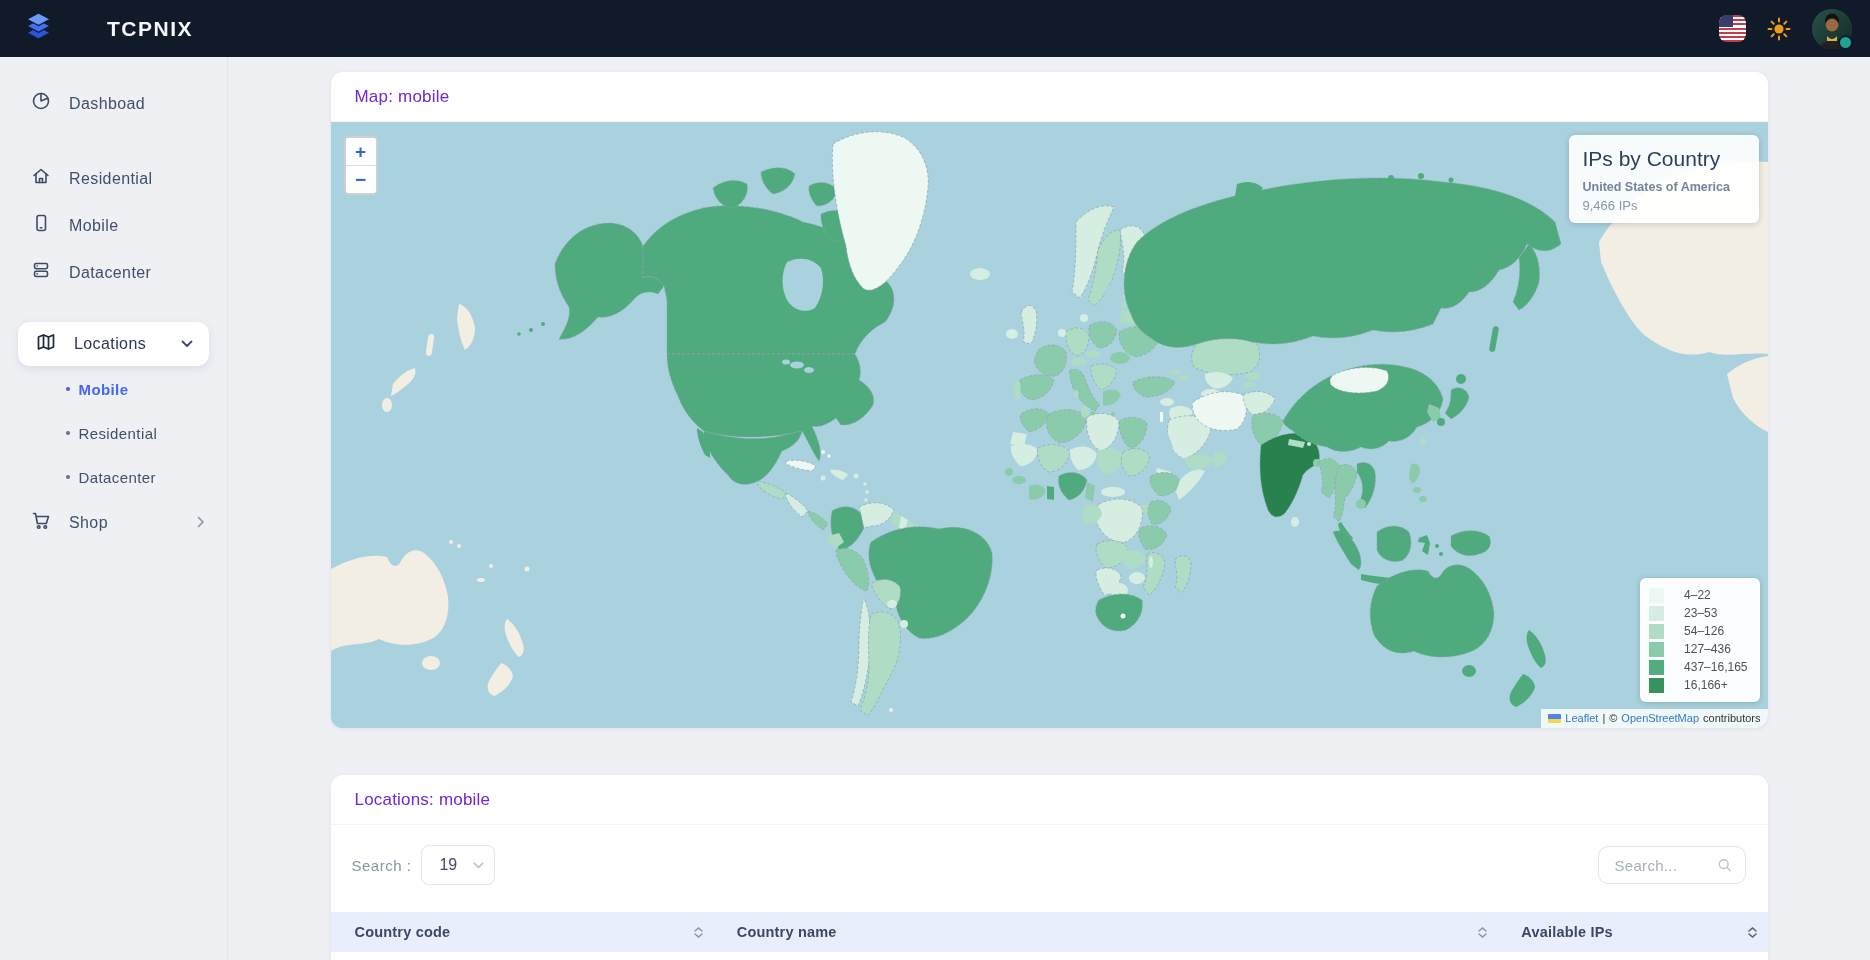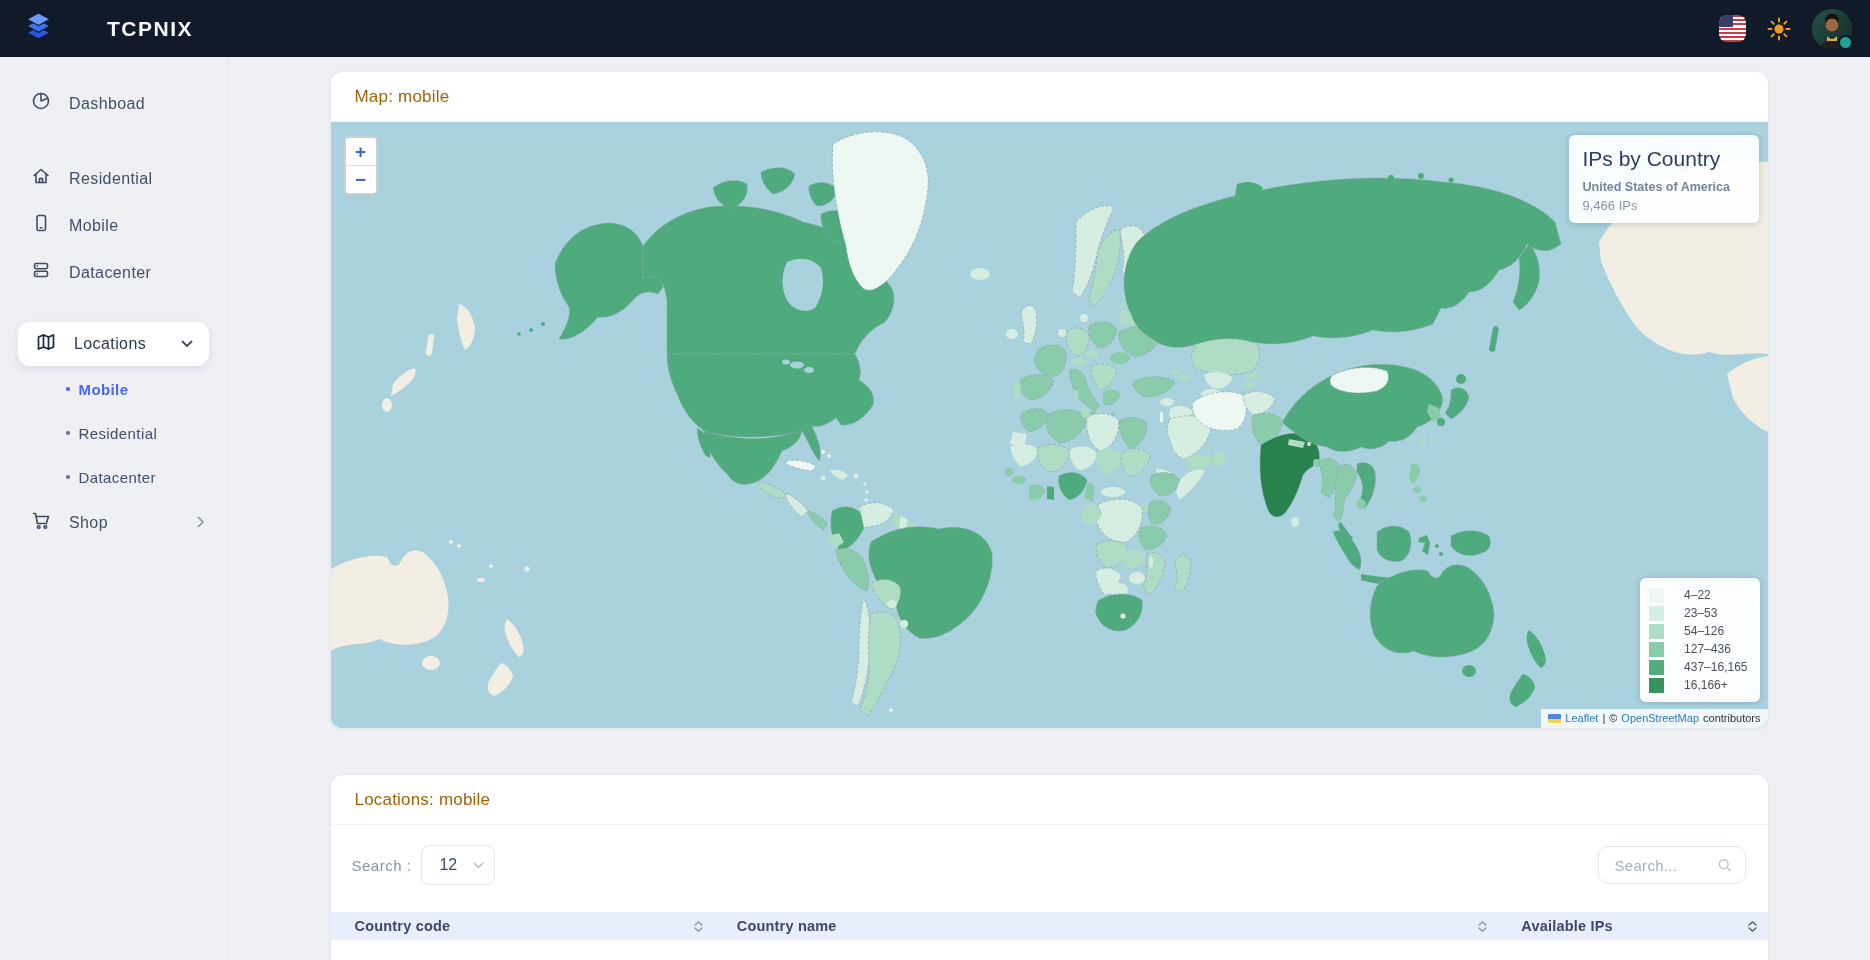--- a/index.html
+++ b/index.html
@@ -31,21 +31,21 @@
   .side-pill{margin:28px 18px 0;height:44px;background:#ffffff;border-radius:12px;box-shadow:0 3px 10px rgba(40,60,110,.10);display:flex;align-items:center;padding-left:17px;gap:17px;cursor:pointer;color:#2c3751;font-size:16px;font-weight:500;letter-spacing:.4px;}
   .side-pill .chev{margin-left:auto;margin-right:16px;display:flex;}
   .sub-item{height:40px;display:flex;align-items:center;padding-left:66px;gap:9px;cursor:pointer;font-size:15px;font-weight:500;letter-spacing:.4px;color:#424f6b;margin-top:3px;}
   .sub-item .dot{width:3.5px;height:3.5px;border-radius:50%;background:#6c7891;flex:none;}
   .sub-item.active{color:#4666f6;font-weight:700;}
   .sub-item.active .dot{background:#4666f6;}
   .side-item .chev-r{margin-left:auto;margin-right:22px;display:flex;}
 
   
   .card{background:#fff;border-radius:12px;box-shadow:0 1px 4px rgba(25,35,70,.07);overflow:hidden;}
-  .card-head{height:50px;display:flex;align-items:center;padding-left:24px;font-size:17px;font-weight:500;color:#a16207;letter-spacing:.2px;border-bottom:1px solid #f2f4f7;box-sizing:border-box;}
+  .card-head{height:50px;display:flex;align-items:center;padding-left:24px;font-size:17px;font-weight:500;color:#6d28d9;letter-spacing:.2px;border-bottom:1px solid #f2f4f7;box-sizing:border-box;}
 
   
   .map-wrap{position:relative;width:1437px;height:606px;background:#a9d2de;}
   .worldmap{display:block;}
   .oce{fill:#a9d2de;}
   .bge{fill:#f2eee4;}
   .g1{fill:#edf8f2;} .g2{fill:#d6eee2;} .g3{fill:#afdcc5;} .g4{fill:#89cbaa;} .g5{fill:#4fab7d;} .g6{fill:#27824d;}
   .cb{stroke:#8fa3ad;stroke-width:.7;stroke-dasharray:3 2;stroke-linejoin:round;}
 
   .zoom-ctl{position:absolute;left:13px;top:14px;width:30px;border:2px solid rgba(140,150,160,.45);border-radius:5px;overflow:hidden;background:#fff;}
@@ -70,21 +70,21 @@
   .tbl-card{margin-top:47px;height:400px;}
   .tbl-body{padding-top:20px;}
   .results-row{display:flex;align-items:center;justify-content:space-between;padding:0 22px 0 21px;}
   .results-left{display:flex;align-items:center;gap:10px;}
   .results-label{font-size:15px;color:#8a93a8;font-weight:500;letter-spacing:.5px;}
   .select{width:74px;height:40px;border:1.5px solid #e1e5ee;border-radius:8px;display:flex;align-items:center;box-sizing:border-box;padding:0 10px 0 17px;cursor:pointer;background:#fff;}
   .select .val{font-size:16px;color:#3f4b66;font-weight:500;flex:1;}
   .search-box{width:148px;height:38px;border:1.5px solid #e1e5ee;border-radius:10px;display:flex;align-items:center;box-sizing:border-box;padding:0 12px 0 14px;background:#fff;}
   .search-box input{border:none;outline:none;width:100%;font-size:15px;color:#3f4b66;font-family:"Liberation Sans",sans-serif;background:transparent;letter-spacing:.3px;}
   .search-box input::placeholder{color:#a7aebf;}
-  .thead{margin-top:27px;height:28px;background:#e8eefb;display:grid;grid-template-columns:26.6% 54.6% 18.8%;}
+  .thead{margin-top:27px;height:40px;background:#e8eefb;display:grid;grid-template-columns:26.6% 54.6% 18.8%;}
   .th{display:flex;align-items:center;justify-content:space-between;padding:0 10px 0 24px;cursor:pointer;}
   .th .th-lbl{font-size:14.5px;font-weight:700;color:#3d4869;letter-spacing:.2px;}
   .sort-ic{display:flex;flex-direction:column;align-items:center;gap:1px;}
   .trow-sliver{height:12px;background:#fff;}
 </style>
 </head>
 <body>
 
 <div class="app">
 
@@ -478,21 +478,21 @@
           </div>
         </div>
 
         <div class="card tbl-card">
           <div class="card-head">Locations: mobile</div>
           <div class="tbl-body">
             <div class="results-row">
               <div class="results-left">
                 <span class="results-label">Search :</span>
                 <div class="select">
-                  <span class="val">12</span>
+                  <span class="val">19</span>
                   <svg width="11" height="7" viewBox="0 0 11 7" fill="none" stroke="#b7bdcc" stroke-width="1.6" stroke-linecap="round" stroke-linejoin="round">
                       <path d="M1.2,1.2 L5.5,5.5 L9.8,1.2"></path>
                     </svg>
                 </div>
               </div>
               <div class="search-box">
                 <input type="text" placeholder="Search..." style="">
                 <svg width="18" height="18" viewBox="0 0 18 18" fill="none" stroke="#b9c0cf" stroke-width="1.6" stroke-linecap="round">
                   <circle cx="8" cy="8" r="5.2"></circle>
                     <line x1="12.1" y1="12.1" x2="15.6" y2="15.6"></line>

